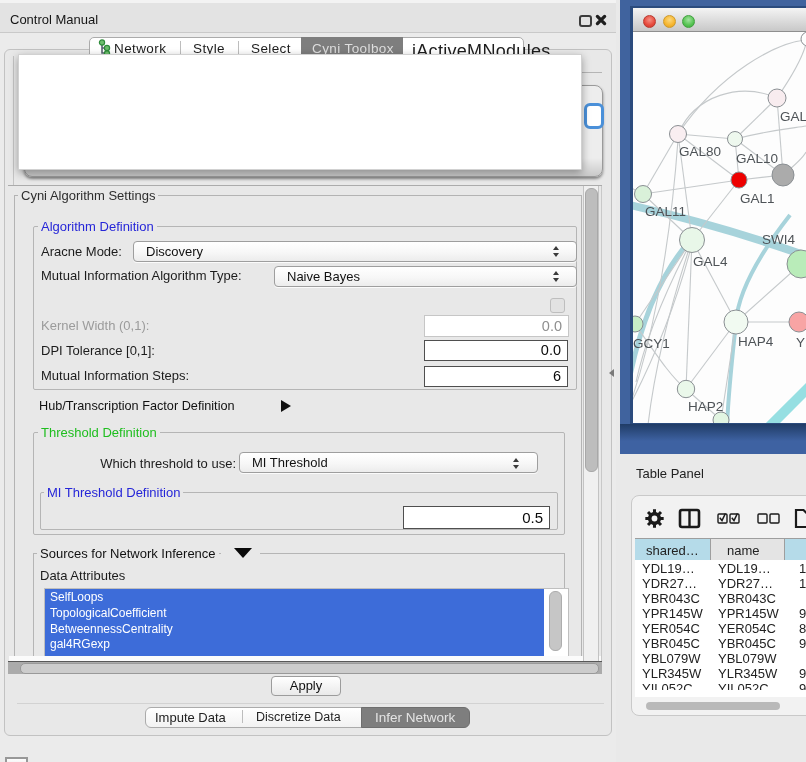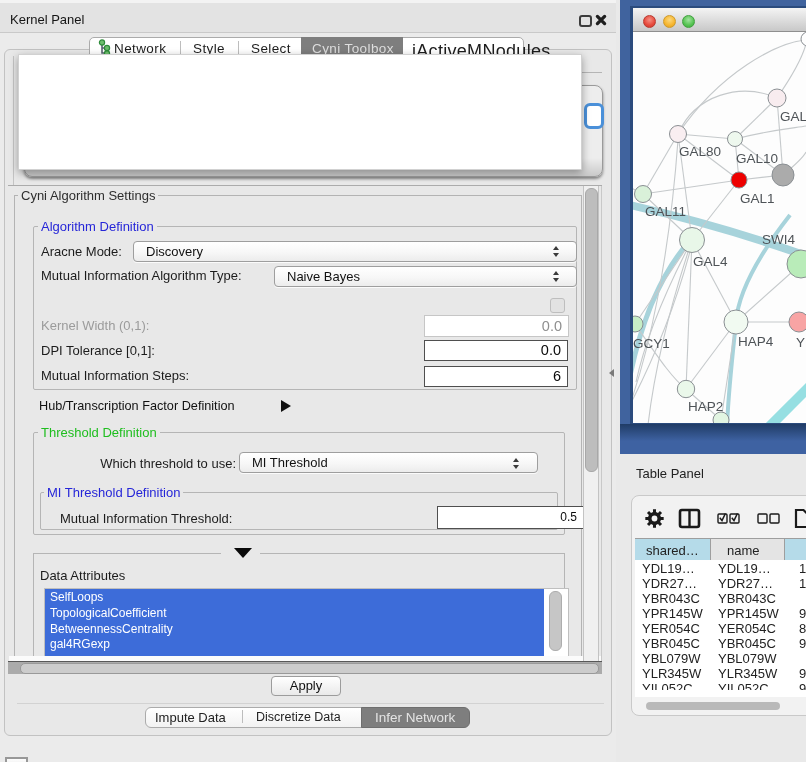--- a/index.html
+++ b/index.html
@@ -14,21 +14,21 @@
 .arr{position:absolute;width:0;height:0}
 .stu{position:absolute;width:0;height:0;border-left:3.4px solid transparent;border-right:3.4px solid transparent;border-bottom:4.6px solid #3a3a3a}
 .std{position:absolute;width:0;height:0;border-left:3.4px solid transparent;border-right:3.4px solid transparent;border-top:4.6px solid #3a3a3a}
 </style></head>
 <body>
 <div id="root">
 
 <div class="abs" style="left:0;top:0;width:616px;height:762px;background:#EBEBEB"></div>
 <div class="abs" style="left:0;top:0;width:616px;height:3px;background:#F3F3F3"></div>
 <div class="abs" style="left:0;top:3px;width:616px;height:29px;background:#E3E3E3;border-bottom:1px solid #C9C9C9"></div>
-<div class="abs" style="left:10px;top:12px;font-size:13px;color:#151515">Kernel Panel</div>
+<div class="abs" style="left:10px;top:12px;font-size:13px;color:#151515">Control Manual</div>
 <div class="abs" style="left:579px;top:15px;width:9px;height:8px;border:2px solid #3c3c3c;border-radius:3px"></div>
 <svg class="abs" style="left:595px;top:14px" width="12" height="12" viewBox="0 0 12 12">
       <path d="M2.4 2.4 L9.6 9.6 M9.6 2.4 L2.4 9.6" stroke="#1e1e1e" stroke-width="3.3" stroke-linecap="round" fill="none"></path>
     </svg>
 
 <div class="abs" style="left:4px;top:49px;width:606px;height:685px;background:#E8E8E8;border:1px solid #C2C2C2;border-radius:6px"></div>
 
 <div class="abs" style="left:89px;top:37px;width:433px;height:22px;background:#fff;border:1px solid #ABABAB;border-radius:5px 5px 0 0;"></div>
 <div class="abs" style="left:301px;top:37px;width:102px;height:22px;background:#7E7E7E"></div>
 <div class="abs" style="left:114px;top:41px;font-size:13.5px;letter-spacing:.4px;color:#1d1d1d">Network</div>
@@ -80,24 +80,24 @@
 
 <div class="abs" style="left:33px;top:432px;width:530px;height:101px;border:1px solid #B5B5B5;border-radius:2px"></div>
 <div class="abs" style="left:38px;top:425px;background:#E8E8E8;padding:0 3px;font-size:13px;color:#1FBE1F">Threshold Definition</div>
 <div class="lbl abs" style="right:570px;top:456px;font-size:13px">Which threshold to use:</div>
 <div class="combo" style="left:239px;top:452px;width:285px;height:19px">MI Threshold</div>
 <div class="stu" style="left:513px;top:458px"></div>
     <div class="std" style="left:513px;top:464.5px"></div>
 
 <div class="abs" style="left:40px;top:492px;width:516px;height:36px;border:1px solid #B5B5B5;border-radius:2px"></div>
 <div class="abs" style="left:44px;top:485px;background:#E8E8E8;padding:0 3px;font-size:13px;color:#2626D8">MI Threshold Definition</div>
-<div class="lbl abs" style="left:60px;top:511px">Mutual Information Threshold:</div>
-<div class="fld" style="left:437px;top:506px;width:139px;height:21px;border:1.5px solid #4f4f4f;color:#0a0a0a;font-size:12px;line-height:21px">0.5</div>
+<div class="fld" style="left:403px;top:506px;width:139px;height:21px;border:1.5px solid #4f4f4f;color:#0a0a0a;font-size:15px;line-height:21px">0.5</div>
 
 <div class="abs" style="left:33px;top:553px;width:530px;height:103px;border:1px solid #B5B5B5;border-bottom:none"></div>
+<div class="abs" style="left:37px;top:546px;background:#E8E8E8;padding:0 3px;font-size:13px;color:#111">Sources for Network Inference</div>
 <div class="abs" style="left:221px;top:548px;width:39px;height:11px;background:#E8E8E8"></div>
 <div class="arr" style="left:234px;top:548px;border-top:10px solid #0a0a0a;border-left:9px solid transparent;border-right:9px solid transparent"></div>
 <div class="lbl abs" style="left:40px;top:568px;font-size:13px">Data Attributes</div>
 
 <div class="abs" style="left:44px;top:588px;width:523px;height:68px;background:#fff;border:1px solid #BFBFBF;border-bottom:none"></div>
 <div class="abs" style="left:45px;top:589px;width:499px;height:67px;background:#3D6CD9"></div>
 <div class="abs" style="left:50px;top:590px;font-size:12px;color:#fff;line-height:15.8px">SelfLoops<br>TopologicalCoefficient<br>BetweennessCentrality<br>gal4RGexp</div>
 <div class="abs" style="left:549px;top:591px;width:11px;height:58px;background:#C6C6C6;border:1px solid #ADADAD;border-radius:6px"></div>
 
 <div class="abs" style="left:9px;top:656px;width:592px;height:5px;background:#FBFBFB"></div>

